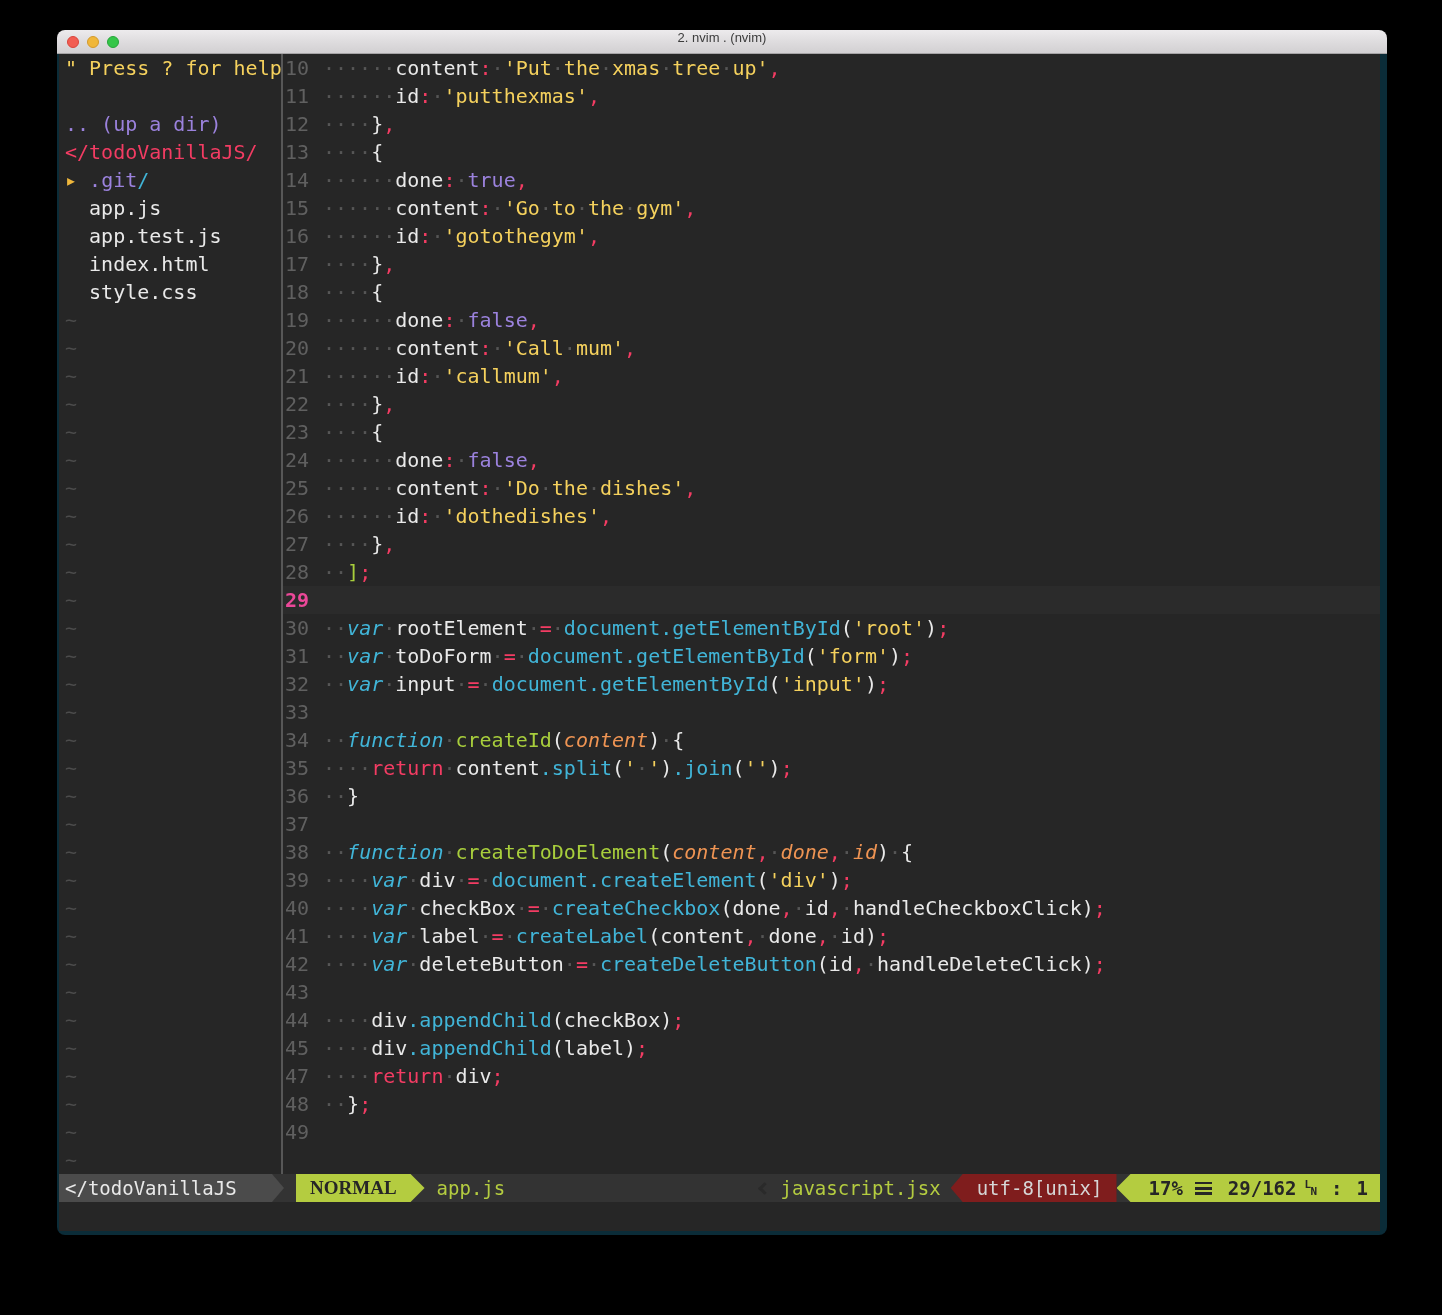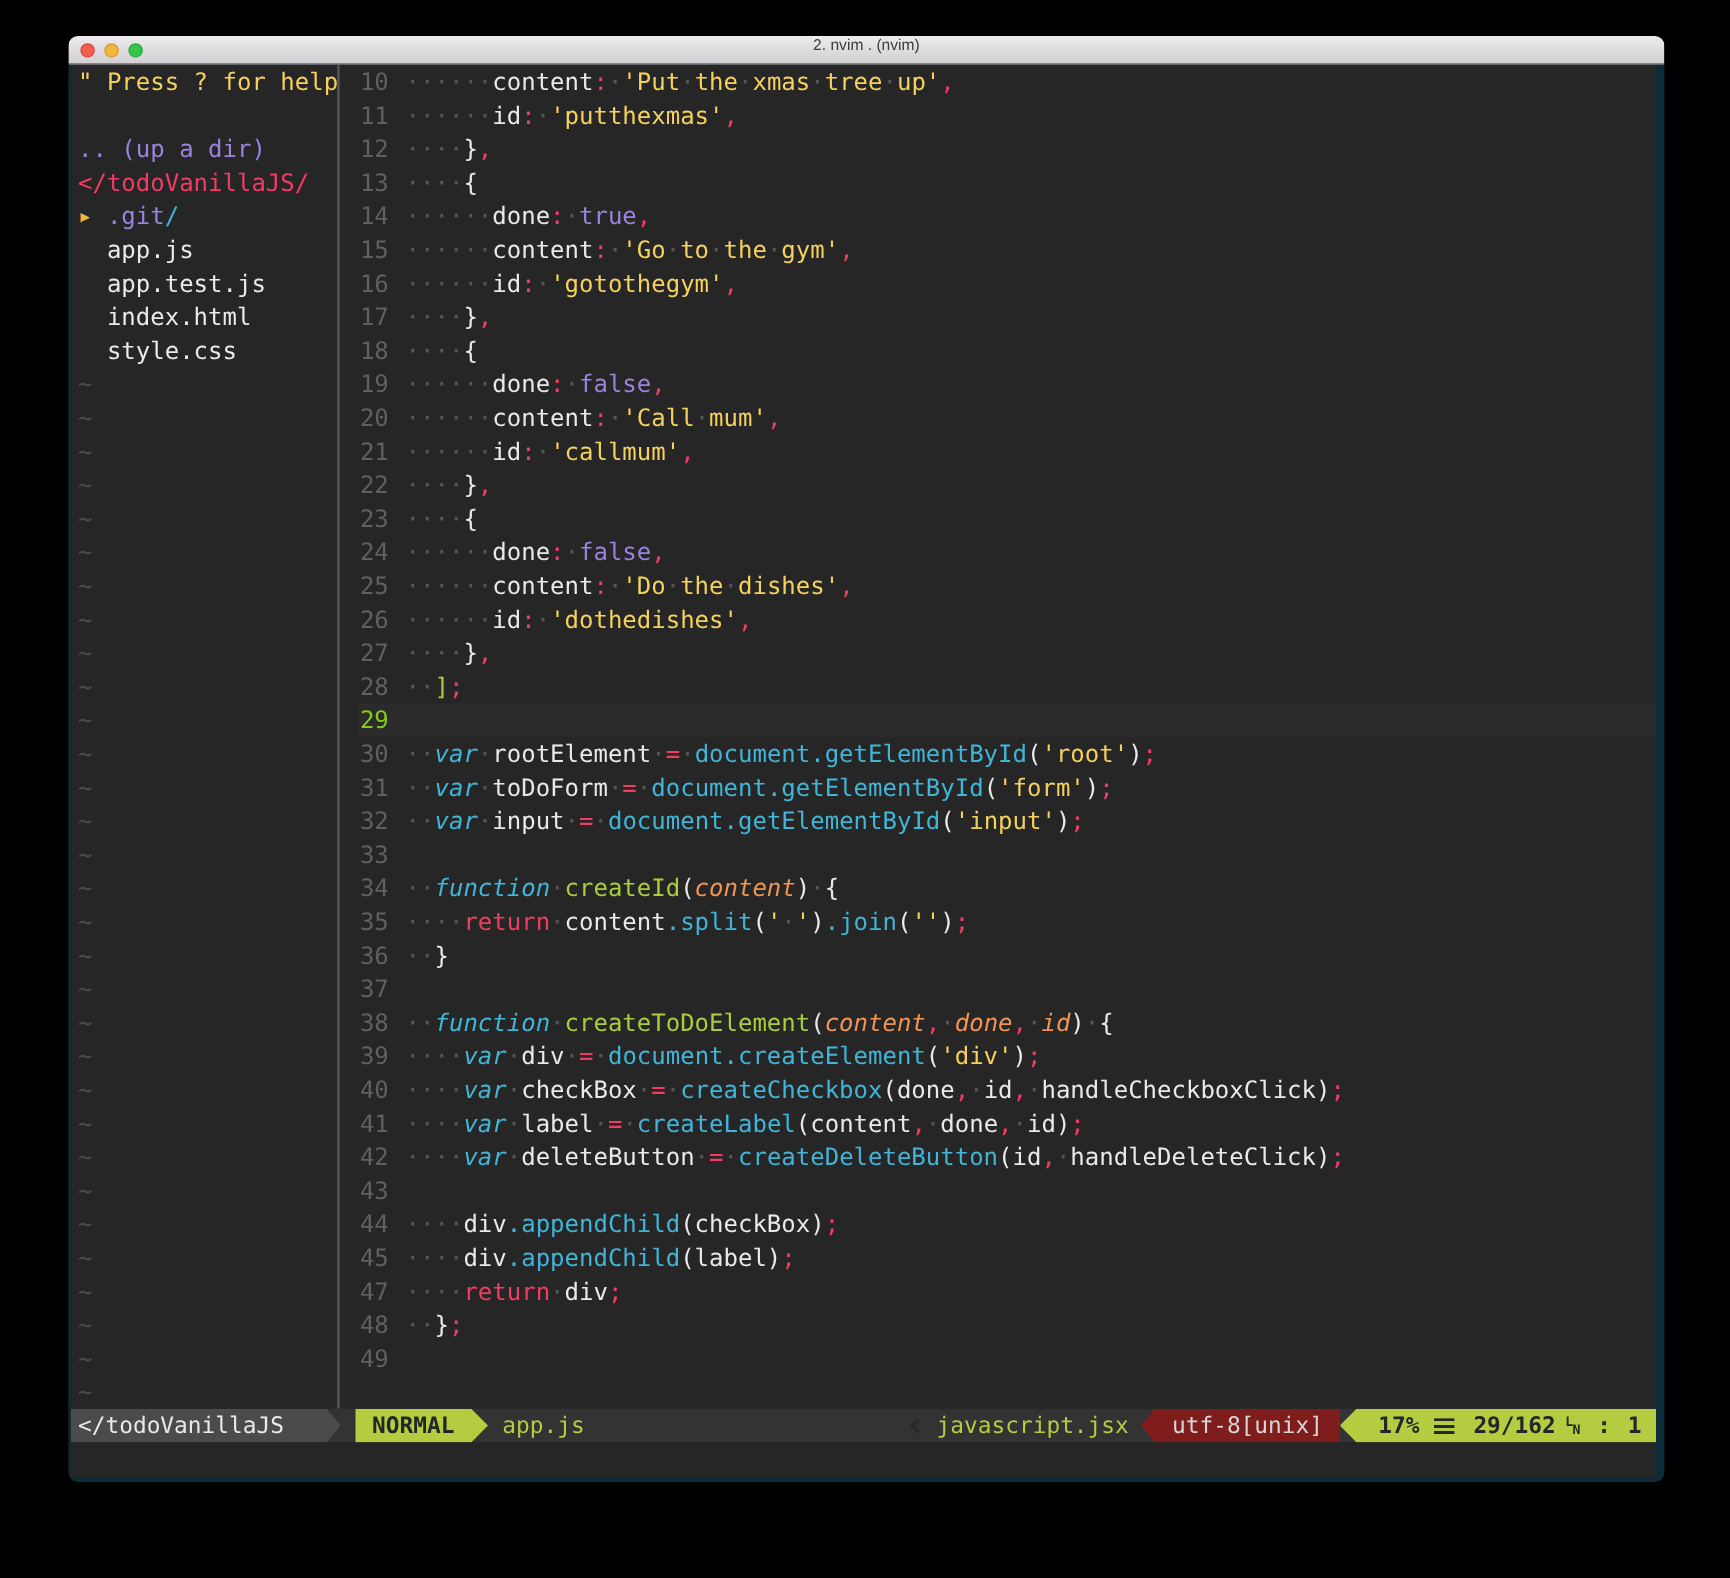--- a/index.html
+++ b/index.html
@@ -46,25 +46,25 @@
   .tok-sb-help  { color:#f5d15d; }
   .tok-sb-updir { color:#9b82dd; }
   .tok-sb-root  { color:#f33c63; }
   .tok-sb-arrow { color:#efb73c; }
   .tok-sb-dir   { color:#9b82dd; }
   .tok-sb-slash { color:#41b5d8; }
   .tok-sb-file  { color:#e9e9e9; }
   .tok-tilde    { color:#4c4c4c; }
 
   
-  .editor { flex:1 1 auto; overflow:hidden; padding-left:15px; }
+  .editor { flex:1 1 auto; overflow:hidden; }
   .cline { height:28px; white-space:pre; display:flex; }
   .cline.cur { background:#2b2b2b; }
   .lnum { flex:none; width:26px; text-align:right; color:#606060; margin-right:14px; }
-  .cline.cur .lnum { color:#84cc16; }
+  .cline.cur .lnum { color:#ec4899;font-weight:bold; }
 
   .tok-ws    { color:#565656; }
   .tok-fg    { color:#e9e9e9; }
   .tok-pun   { color:#f33c63; }
   .tok-str   { color:#f5d15d; }
   .tok-kw    { color:#41b5d8; font-style:italic; }
   .tok-call  { color:#41b5d8; }
   .tok-fn    { color:#a8ce3c; }
   .tok-param { color:#ef9453; font-style:italic; }
   .tok-bool  { color:#9b82dd; }
@@ -75,20 +75,21 @@
     align-items:stretch; font-size:19px; line-height:28px; white-space:pre;
   }
   .seg-dir {
     flex:none; width:225px; background:#4b4b4b; color:#e9e9e9; padding-left:6px;
     clip-path:polygon(0 0, calc(100% - 12px) 0, 100% 50%, calc(100% - 12px) 100%, 0 100%);
   }
   .seg-mode {
     flex:none; margin-left:12px; background:#b4cc40; color:#262626; font-weight:bold;
     padding:0 28px 0 14px;
     clip-path:polygon(0 0, calc(100% - 14px) 0, 100% 50%, calc(100% - 14px) 100%, 0 100%);
+    font-family:Liberation Serif, serif;
   }
   .seg-file { color:#b4cc40; margin-left:12px; }
   .sb-spacer { flex:1 1 auto; }
   .chev {
     flex:none; width:9px; height:9px; align-self:center; margin:0 12px;
     border-left:3px solid #2a2a2a; border-bottom:3px solid #2a2a2a;
     transform:rotate(45deg);
   }
   .seg-ft { color:#b4cc40; }
   .seg-enc {

